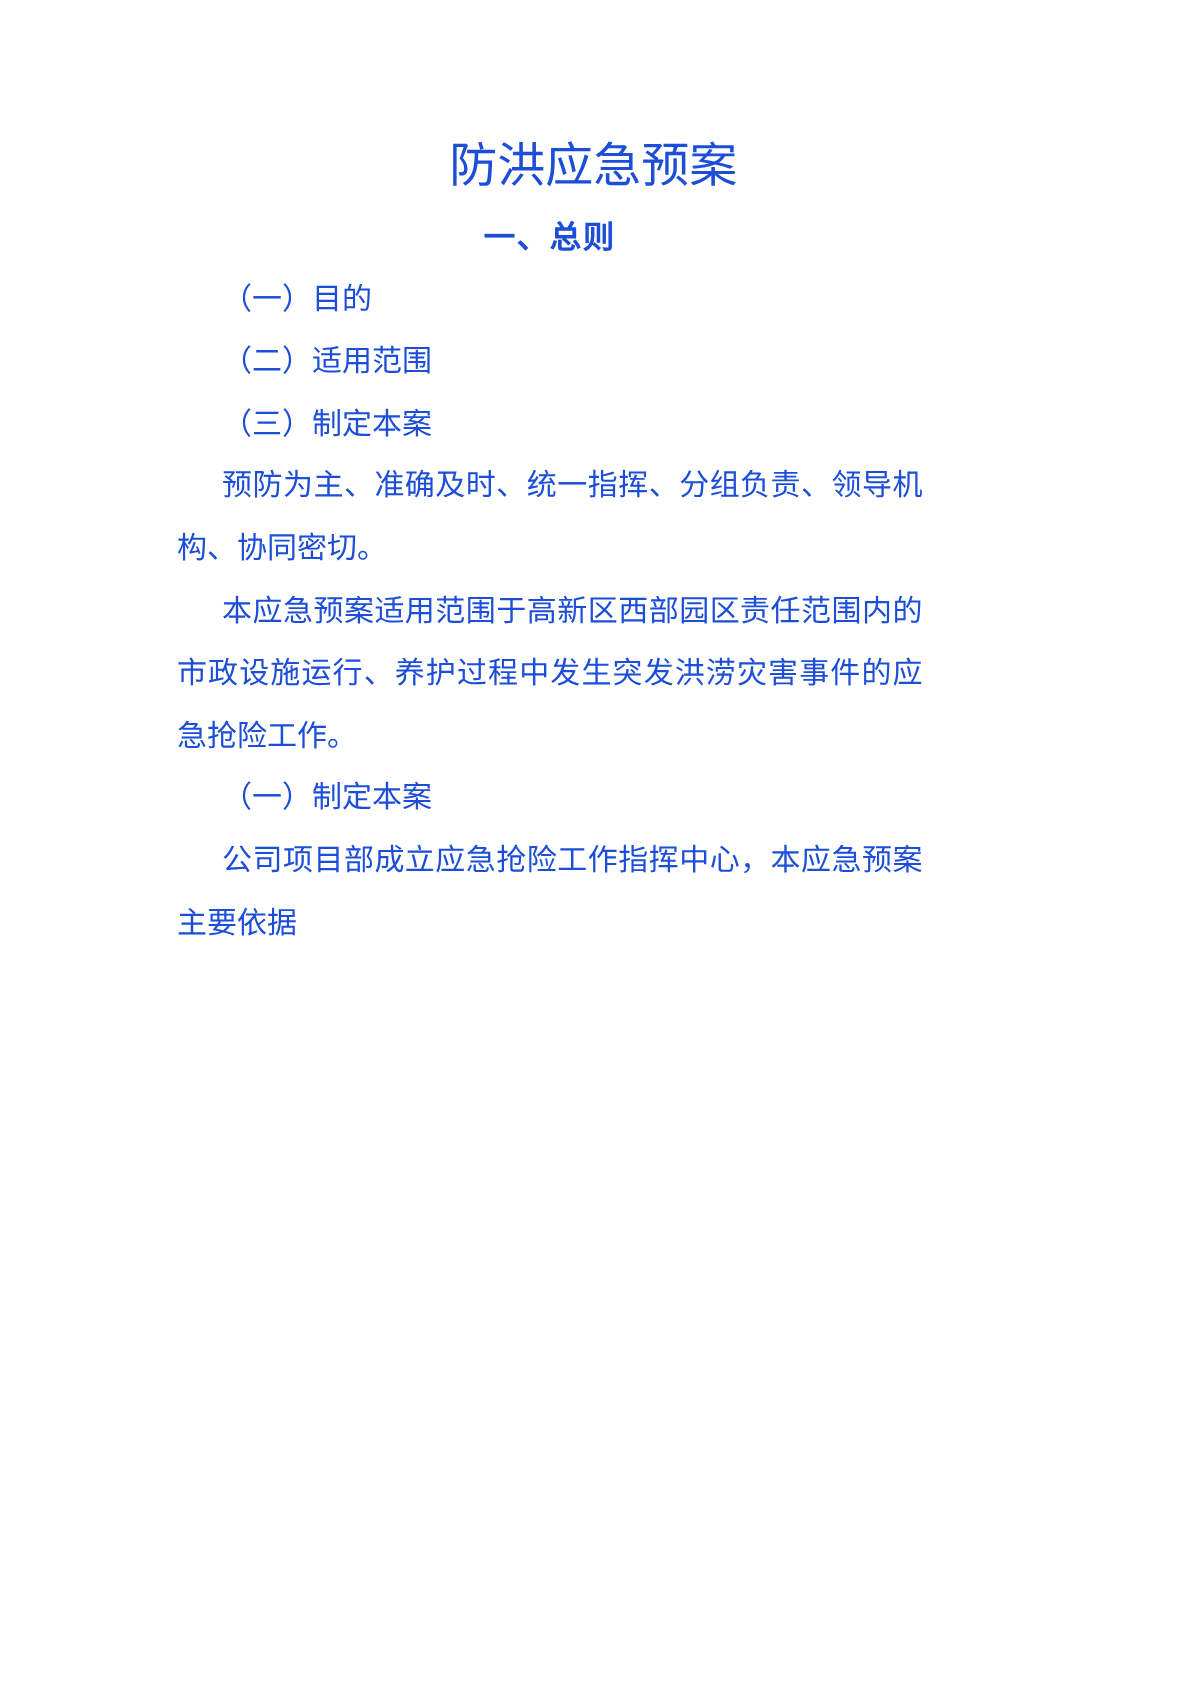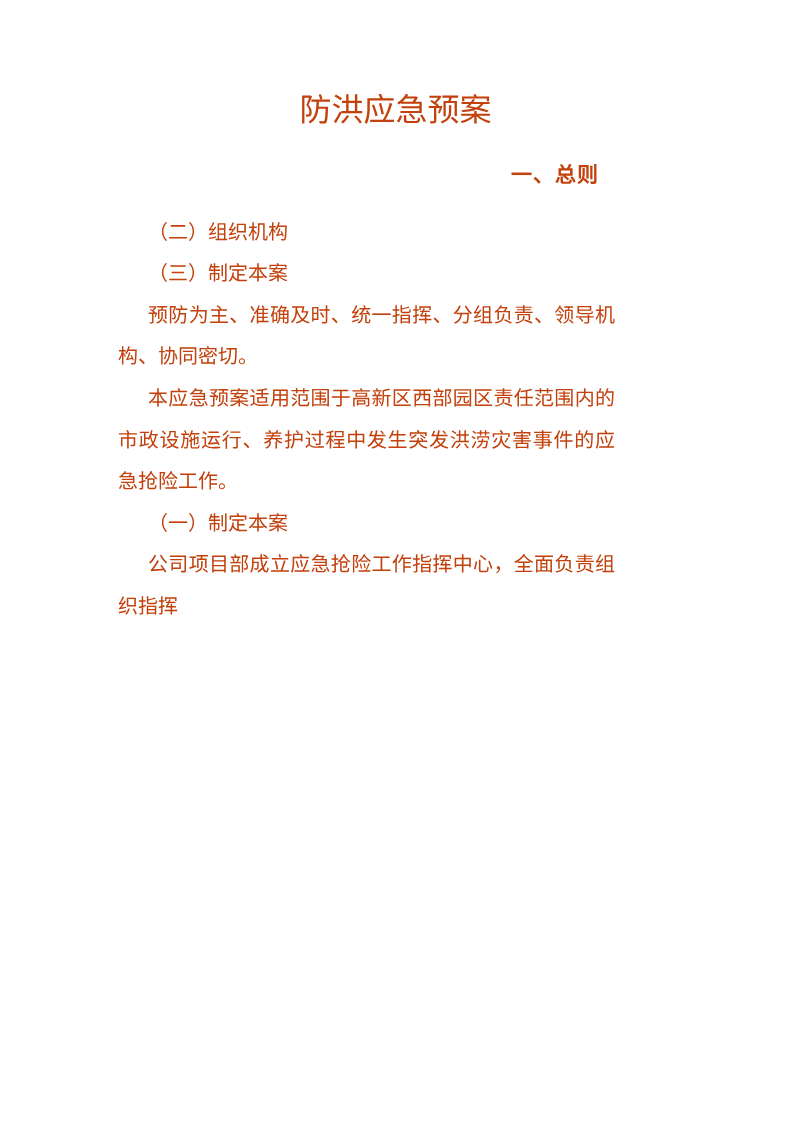--- a/index.html
+++ b/index.html
@@ -7,47 +7,47 @@
     padding: 0;
     background: #ffffff;
   }
   .page {
     position: relative;
     width: 724px;
     height: 1123px;
     background: #ffffff;
     box-sizing: border-box;
     padding: 82px 109px 0 118px;
-    color: #c2410c;
+    color: #1d4ed8;
     overflow: hidden;
   }
   .doc-title {
     margin: 0;
     font-family: "Liberation Serif", "DejaVu Serif", serif;
     font-weight: 400;
     font-size: 32px;
     line-height: 56px;
     text-align: center;
     
     padding-left: 58px;
     white-space: nowrap;
   }
   .doc-body {
     font-family: "Liberation Serif", "DejaVu Serif", serif;
     font-size: 20px;
     line-height: 41.6px;
     text-align: justify;
   }
   .sec-heading {
-    margin: 16px;
+    margin: 0;
     font-family: "Liberation Sans", "DejaVu Sans", sans-serif;
     font-weight: 700;
     font-size: 21px;
     line-height: 41.6px;
-    text-align: right;
+    text-align: center;
     letter-spacing: 1px;
   }
   .sub-heading {
     margin: 0;
     font-weight: 400;
     font-size: 20px;
     line-height: 41.6px;
     text-indent: 30px;
     text-align: left;
   }
@@ -60,31 +60,32 @@
 <body>
 
 <div class="page">
 
   <h1 class="doc-title">防洪应急预案</h1>
 
   <div class="doc-body">
 
     <h2 class="sec-heading">一、总则</h2>
 
+    <h3 class="sub-heading">（一）目的</h3>
 
 
-    <h3 class="sub-heading">（二）组织机构</h3>
+    <h3 class="sub-heading">（二）适用范围</h3>
 
 
     <h3 class="sub-heading">（三）制定本案</h3>
 
     <p class="para">预防为主、准确及时、统一指挥、分组负责、领导机构、协同密切。</p>
 
 
     <p class="para">本应急预案适用范围于高新区西部园区责任范围内的市政设施运行、养护过程中发生突发洪涝灾害事件的应急抢险工作。</p>
 
 
     <h3 class="sub-heading">（一）制定本案</h3>
 
-    <p class="para">公司项目部成立应急抢险工作指挥中心，全面负责组织指挥</p>
+    <p class="para">公司项目部成立应急抢险工作指挥中心，本应急预案主要依据</p>
 
   </div>
 </div>
 
 </body></html>

